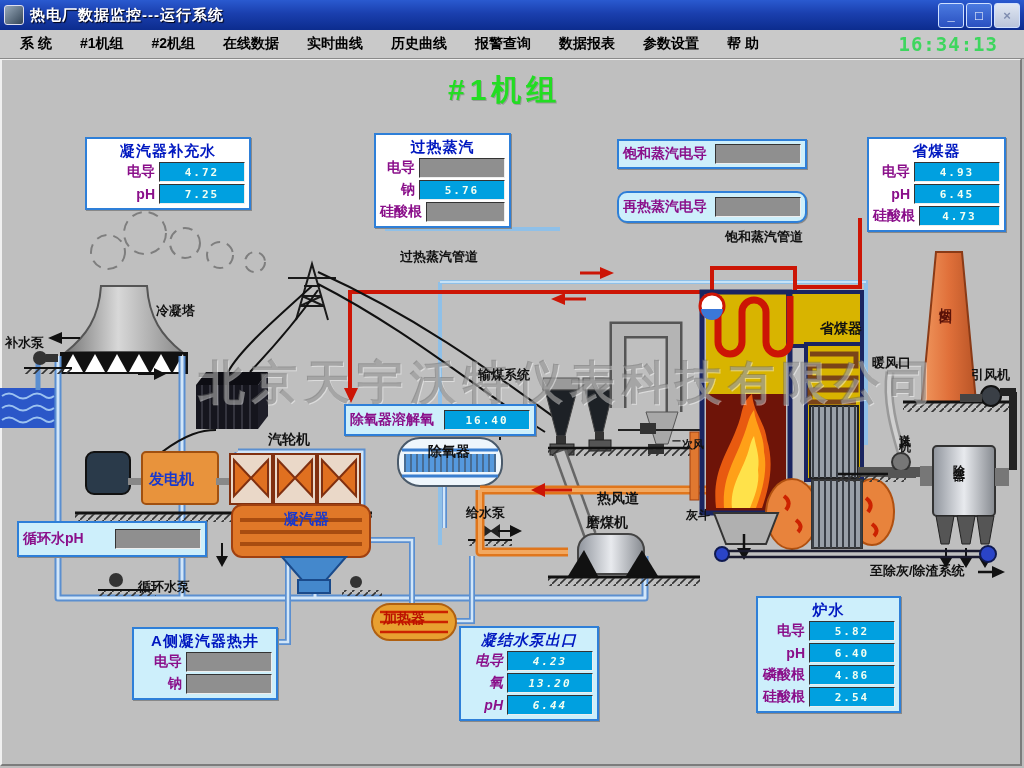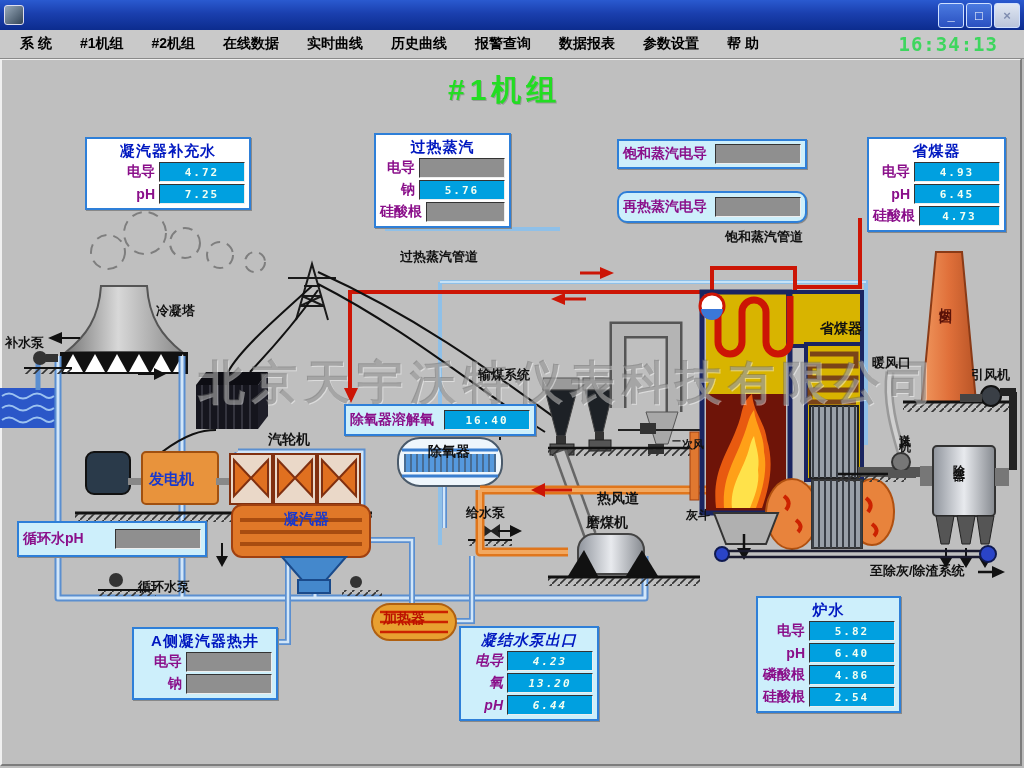--- a/index.html
+++ b/index.html
@@ -50,20 +50,21 @@
     color:#f2fff2;font-family:"DejaVu Sans Mono",monospace;font-size:11px;font-weight:bold;
     display:flex;align-items:center;justify-content:center;letter-spacing:2px;}
   .vbox.empty{background:#8f8f8f;}
   .inline{display:flex;align-items:center;justify-content:space-between;}
 </style>
 </head>
 <body>
 
 <div class="titlebar">
   <div class="app-icon"></div>
+  <div class="titletext">热电厂数据监控---运行系统</div>
   <div class="winbtns">
     <div class="wbtn">_</div>
     <div class="wbtn">□</div>
     <div class="wbtn close">×</div>
   </div>
 </div>
 
 <div class="menubar">
   <span class="mitem">系  统</span>
   <span class="mitem">#1机组</span>

